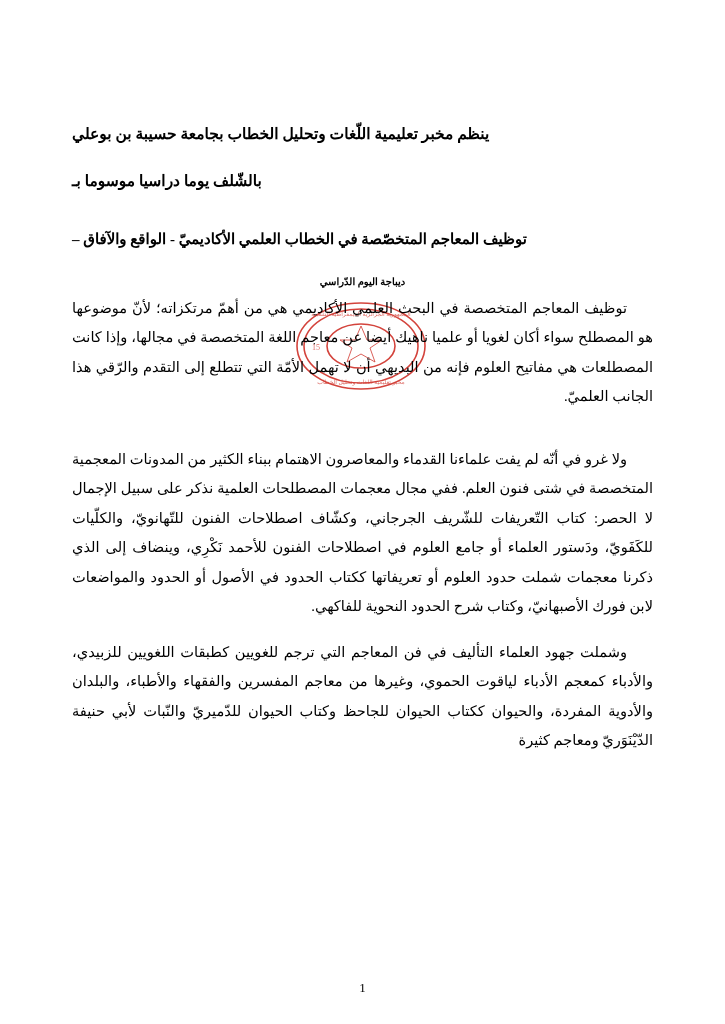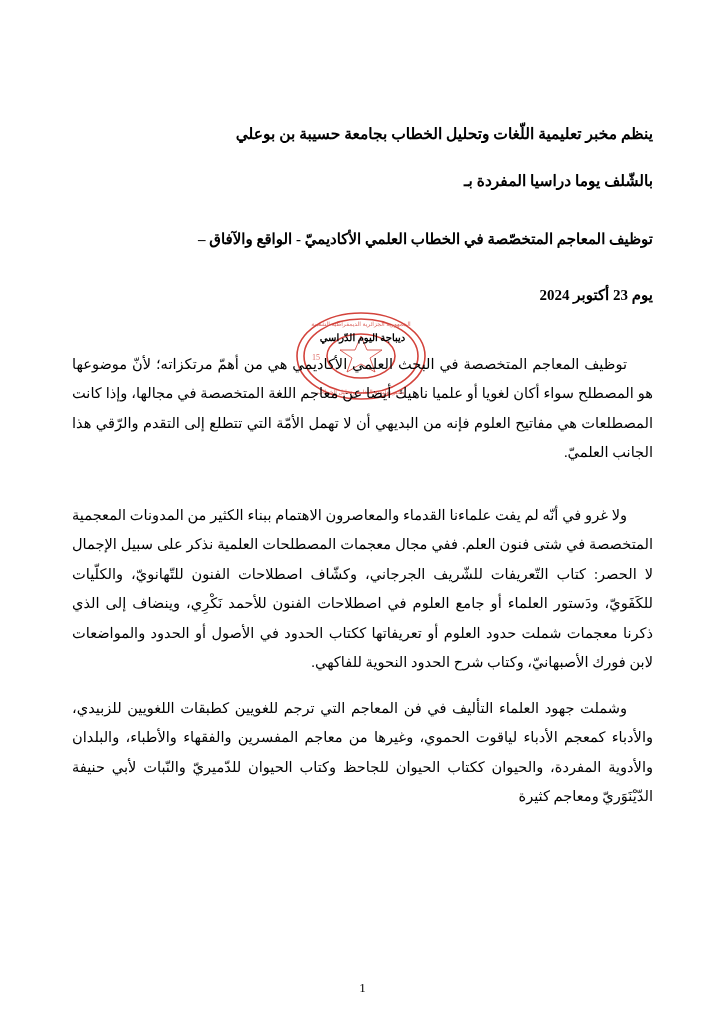--- a/index.html
+++ b/index.html
@@ -16,21 +16,21 @@
     overflow: hidden;
   }
   .page {
     position: relative;
     width: 725px;
     height: 1024px;
     box-sizing: border-box;
     padding: 118px 72px 40px 72px;
   }
   .heading-block {
-    text-align: right;
+    text-align: left;
     font-weight: bold;
     font-size: 15.5px;
     line-height: 2.0;
   }
   .heading-line {
     display: block;
     letter-spacing: 0.1px;
   }
   .heading-line.l1 {
     font-size: 15.5px;
@@ -70,21 +70,21 @@
     z-index: 3;
   }
   .body-text.p2 { margin-top: 7px; }
   .body-text.p3 { margin-top: 33px; }
   .body-text.p4 { margin-top: 16px; }
 
   
   .stamp {
     position: absolute;
     left: 291px;
-    top: 310px;
+    top: 300px;
     width: 140px;
     height: 92px;
     z-index: 2;
     pointer-events: none;
     opacity: 0.92;
   }
   .stamp svg { display: block; }
 
   .page-number {
     position: absolute;
@@ -97,23 +97,22 @@
     color: #000;
   }
 </style>
 </head>
 <body>
 
 <div class="page">
 
   <div class="heading-block">
     <span class="heading-line l1">ينظم مخبر تعليمية اللّغات وتحليل الخطاب بجامعة حسيبة بن بوعلي</span>
-    <span class="heading-line l2">بالشّلف يوما دراسيا  المفردة بـ</span>
+    <span class="heading-line l2">بالشّلف يوما دراسيا  موسوما بـ</span>
     <span class="title-line">توظيف المعاجم المتخصّصة في الخطاب العلمي الأكاديميّ - الواقع والآفاق –</span>
-    <span class="date-line">يوم 23 أكتوبر 2024</span>
   </div>
 
   <div class="stamp">
     <svg width="140" height="92" viewBox="0 0 140 92" xmlns="http://www.w3.org/2000/svg">
       <g fill="none" stroke="#d0342c" stroke-width="1.6">
         <ellipse cx="70" cy="46" rx="64" ry="43"></ellipse>
         <ellipse cx="70" cy="46" rx="57" ry="37"></ellipse>
         <ellipse cx="70" cy="46" rx="34" ry="22"></ellipse>
       </g>
       <g stroke="#d0342c" stroke-width="1" fill="none" opacity="0.85">

